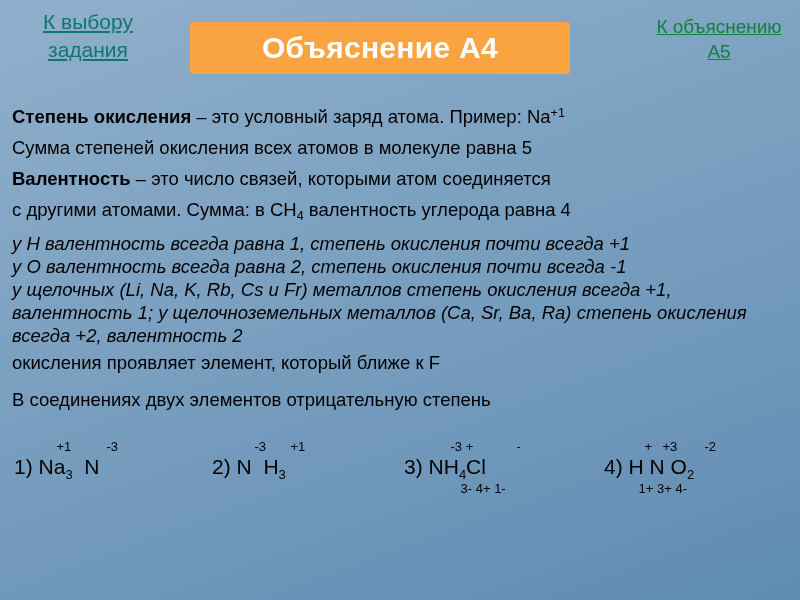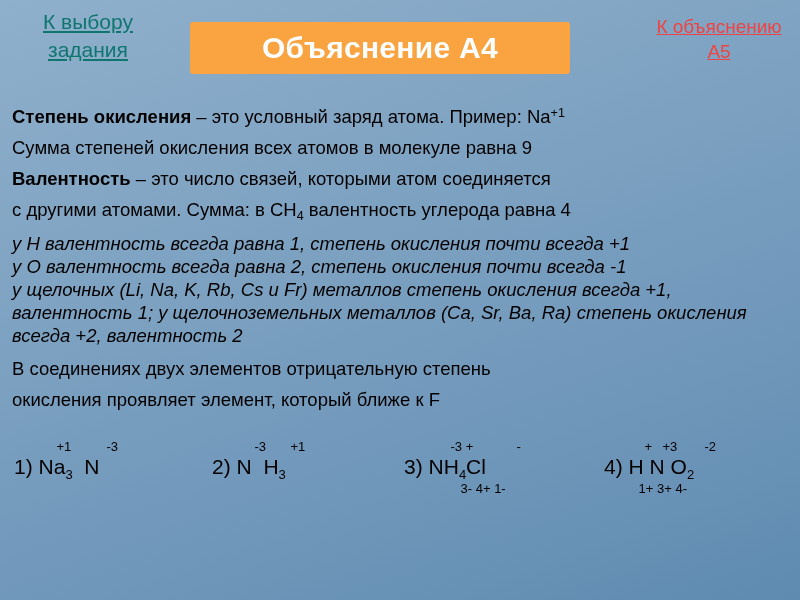--- a/index.html
+++ b/index.html
@@ -37,21 +37,21 @@
     cursor: pointer;
   }
   .nav-right {
     position: absolute;
     right: 6px;
     top: 14px;
     width: 150px;
     text-align: center;
     font-size: 19px;
     line-height: 25px;
-    color: #ef4444;
+    color: #15803d;
     text-decoration: underline;
     cursor: pointer;
   }
 
   
   .title-box {
     position: absolute;
     left: 190px;
     top: 22px;
     width: 380px;
@@ -140,38 +140,38 @@
   <div class="title-box">
     <span class="title-text">Объяснение А4</span>
   </div>
 
   <div class="body-text">
 
     <div class="line">
       <span class="b">Степень окисления</span><span> – это условный заряд атома. Пример: Na</span><sup>+1</sup>
     </div>
 
-    <div class="line">Сумма степеней окисления всех атомов в молекуле равна 9</div>
+    <div class="line">Сумма степеней окисления всех атомов в молекуле равна 5</div>
 
     <div class="line">
       <span class="b">Валентность</span><span> – это число связей, которыми атом соединяется</span>
     </div>
 
     <div class="line">
       <span>с другими атомами. Сумма: в CH</span><sub>4</sub><span> валентность углерода равна 4</span>
     </div>
 
     <div class="bullet-block">
       <div class="bullet-line tight">у Н валентность всегда равна 1, степень окисления почти всегда +1</div>
       <div class="bullet-line tight">у О валентность всегда равна 2, степень окисления почти всегда -1</div>
       <div class="bullet-line tight small">у щелочных (Li, Na, K, Rb, Cs и Fr) металлов степень окисления всегда +1, валентность 1; у щелочноземельных металлов (Ca, Sr, Ba, Ra) степень окисления всегда +2, валентность 2</div>
     </div>
 
+    <div class="line">окисления проявляет элемент, который ближе к F</div>
     <div class="line" style="margin-top:6px">В соединениях двух элементов отрицательную степень</div>
-    <div class="line">окисления проявляет элемент, который ближе к F</div>
   </div>
 
   <div class="answers">
 
     <div class="ans" style="left:0px;">
       <span>1)</span>
       <span class="formula">
         <span class="chg" style="left:18px; top:-16px;">+1</span>
         <span class="chg" style="left:68px; top:-16px;">-3</span>
         <span>Na</span><span class="sb">3</span>

